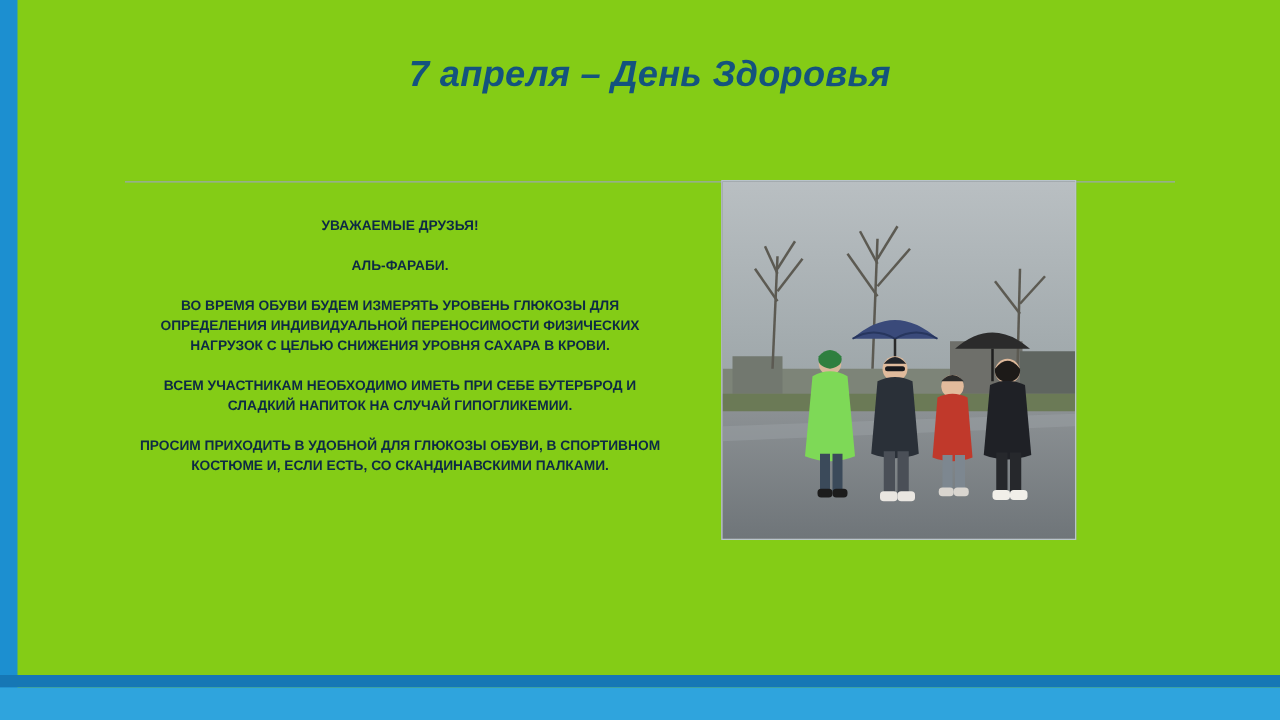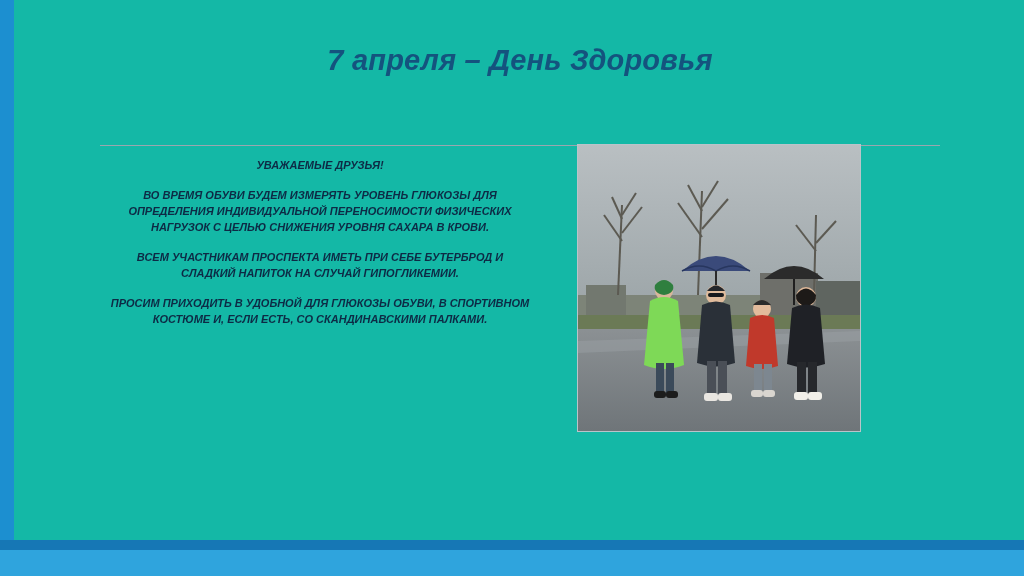--- a/index.html
+++ b/index.html
@@ -10,21 +10,21 @@
     width: 1024px;
     height: 576px;
     background: #dff0f7;
     font-family: "Liberation Sans", sans-serif;
     overflow: hidden;
   }
   .slide {
     position: relative;
     width: 1024px;
     height: 576px;
-    background: #14b8a6;
+    background: #84cc16;
     box-sizing: border-box;
   }
   
   .left-bar {
     position: absolute;
     left: 0;
     top: 0;
     width: 14px;
     height: 576px;
     background: #1c8fd0;
@@ -71,22 +71,21 @@
     left: 110px;
     top: 158px;
     width: 420px;
     text-align: center;
     color: #0d2a45;
     font-size: 11px;
     font-weight: bold;
     line-height: 1.45;
   }
   .body-text p {
-    margin: 0 0 14px 0;
-    font-style: italic;
+    margin: 16px 0 14px 0;
   }
   .body-text p:last-child {
     margin-bottom: 0;
   }
   
   .photo {
     position: absolute;
     left: 577px;
     top: 144px;
     width: 282px;
@@ -105,22 +104,23 @@
 <div class="slide">
 
   <div class="left-bar"></div>
 
   <div class="title">7 апреля – День Здоровья</div>
 
   <div class="divider"></div>
 
   <div class="body-text">
     <p>УВАЖАЕМЫЕ ДРУЗЬЯ!</p>
+    <p>АЛЬ-ФАРАБИ.</p>
     <p>ВО ВРЕМЯ ОБУВИ БУДЕМ ИЗМЕРЯТЬ УРОВЕНЬ ГЛЮКОЗЫ ДЛЯ ОПРЕДЕЛЕНИЯ ИНДИВИДУАЛЬНОЙ ПЕРЕНОСИМОСТИ ФИЗИЧЕСКИХ НАГРУЗОК С ЦЕЛЬЮ СНИЖЕНИЯ УРОВНЯ САХАРА В КРОВИ.</p>
-    <p>ВСЕМ УЧАСТНИКАМ ПРОСПЕКТА ИМЕТЬ ПРИ СЕБЕ БУТЕРБРОД И СЛАДКИЙ НАПИТОК НА СЛУЧАЙ ГИПОГЛИКЕМИИ.</p>
+    <p>ВСЕМ УЧАСТНИКАМ НЕОБХОДИМО ИМЕТЬ ПРИ СЕБЕ БУТЕРБРОД И СЛАДКИЙ НАПИТОК НА СЛУЧАЙ ГИПОГЛИКЕМИИ.</p>
     <p>ПРОСИМ ПРИХОДИТЬ В УДОБНОЙ ДЛЯ ГЛЮКОЗЫ ОБУВИ, В СПОРТИВНОМ КОСТЮМЕ И, ЕСЛИ ЕСТЬ, СО СКАНДИНАВСКИМИ ПАЛКАМИ.</p>
   </div>
 
   <div class="photo">
     <svg width="282" height="286" viewBox="0 0 282 286" xmlns="http://www.w3.org/2000/svg">
       <defs>
         <linearGradient id="sky" x1="0" y1="0" x2="0" y2="1">
           <stop offset="0%" stop-color="#b9bfc2"></stop>
           <stop offset="100%" stop-color="#9aa3a6"></stop>
         </linearGradient>

